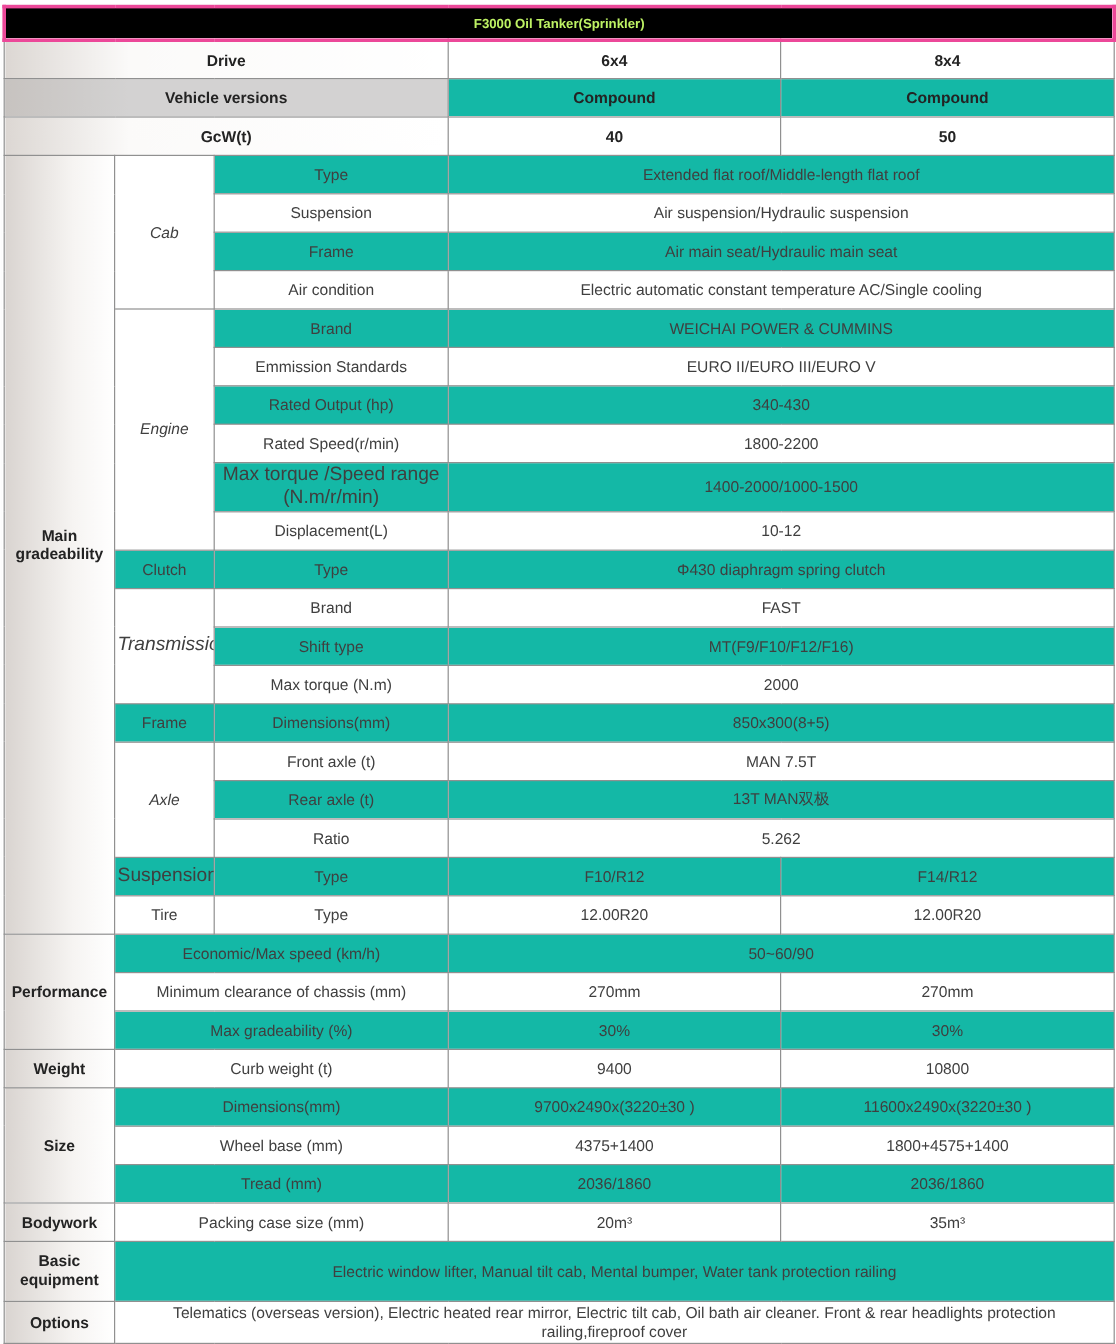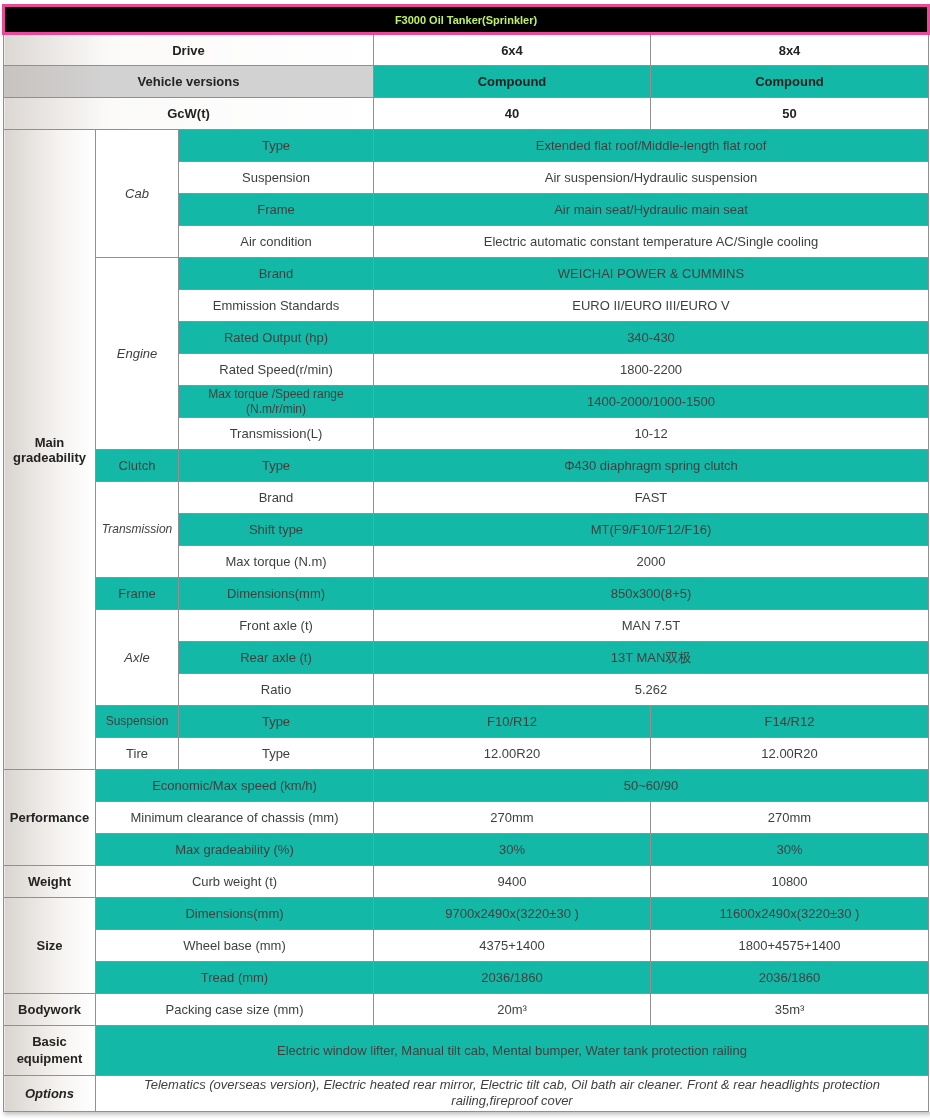--- a/index.html
+++ b/index.html
@@ -25,21 +25,21 @@
     text-align:center;
     vertical-align:middle;
     font-size:13px;
     color:#3f3f3f;
     padding:1px 5px;
     overflow:hidden;
   }
   tr{height:32px;}
   tr.title-row{height:28px;}
   tr.r-basic{height:50px;}
-  tr.r-options{height:30px;font-style:italic;}
+  tr.r-options{height:30px;}
   tr.g td{background:#14b8a6;}
   tr.w td{background:#ffffff;}
   td.title-cell{
     background:#000000 !important;
     color:#bef264;
     font-weight:bold;
     font-size:11px;
     border:3px solid #ec4899;
   }
   .b{font-weight:bold;color:#232323;}
@@ -47,21 +47,21 @@
     font-weight:bold;color:#232323;
     background:linear-gradient(90deg,#d9d4d0 0%,#f6f4f2 62%,#ffffff 100%) !important;
   }
   td.gradw{
     background:linear-gradient(90deg,#dcd7d3 0%,#fbfaf9 28%,#ffffff 100%) !important;
   }
   td.gradg{
     background:linear-gradient(90deg,#c7c3c0 0%,#d3d2d2 28%) !important;
   }
   td.bgw{background:#ffffff !important;font-style:italic;}
-  td.small{font-size:12px;line-height:1.18;padding:1px 2px;}
+  td.small{font-size:16px;line-height:1.18;padding:1px 2px;}
   td.wrap2{line-height:1.25;}
 </style>
 </head>
 <body>
 
 <div class="wrap">
 <table class="spec">
   <colgroup>
     <col class="c1">
         <col class="c2">
@@ -125,21 +125,21 @@
   </tr>
   <tr class="w">
     <td>Rated Speed(r/min)</td>
     <td colspan="2">1800-2200</td>
   </tr>
   <tr class="g">
     <td class="small">Max torque /Speed range (N.m/r/min)</td>
     <td colspan="2">1400-2000/1000-1500</td>
   </tr>
   <tr class="w">
-    <td>Transmission(L)</td>
+    <td>Displacement(L)</td>
     <td colspan="2">10-12</td>
   </tr>
 
   <tr class="g">
     <td>Clutch</td>
     <td>Type</td>
     <td colspan="2">Φ430 diaphragm spring clutch</td>
   </tr>
 
   <tr class="w">

